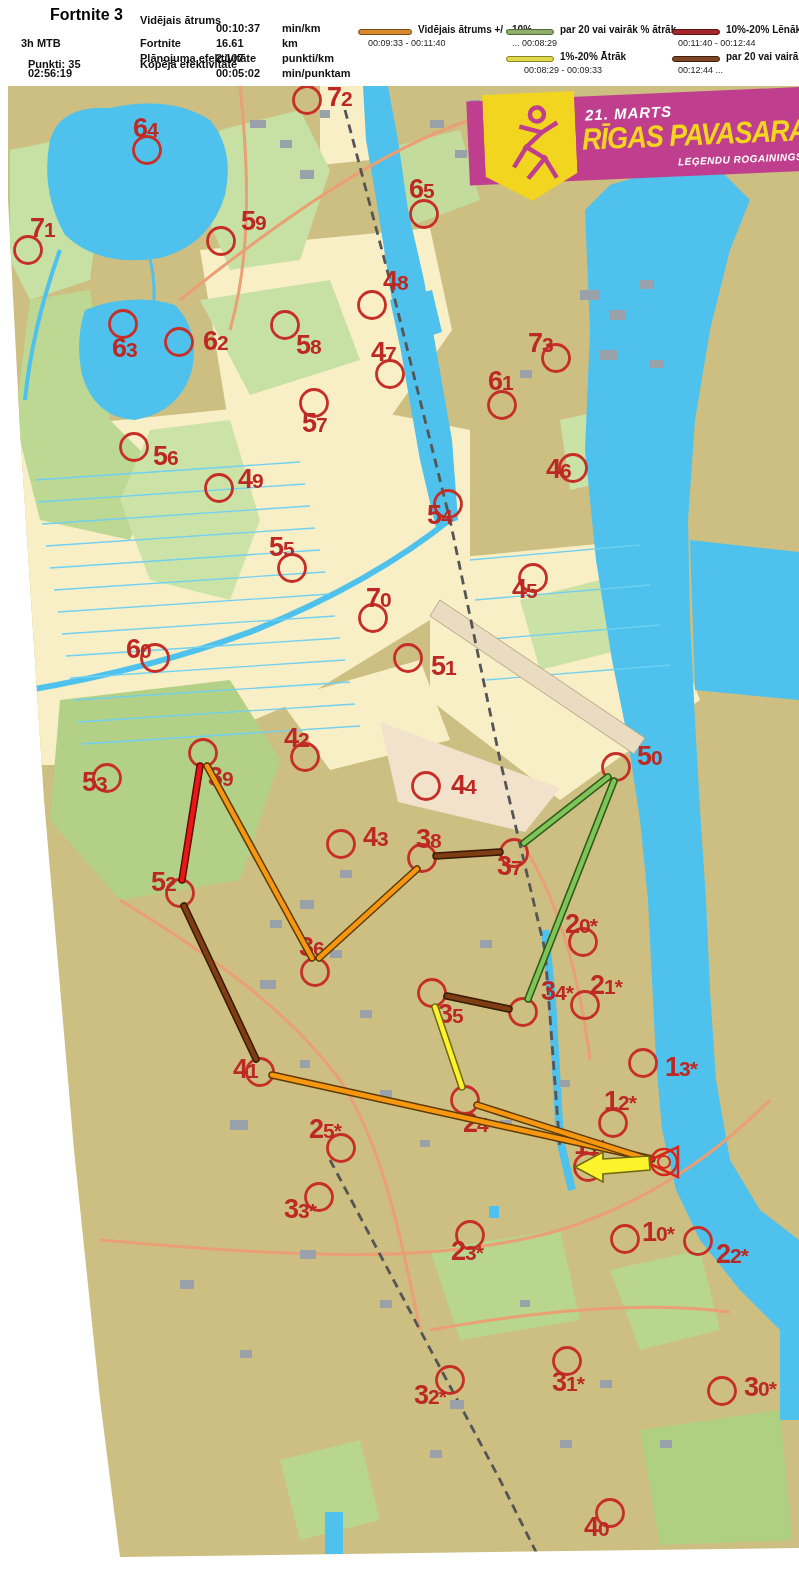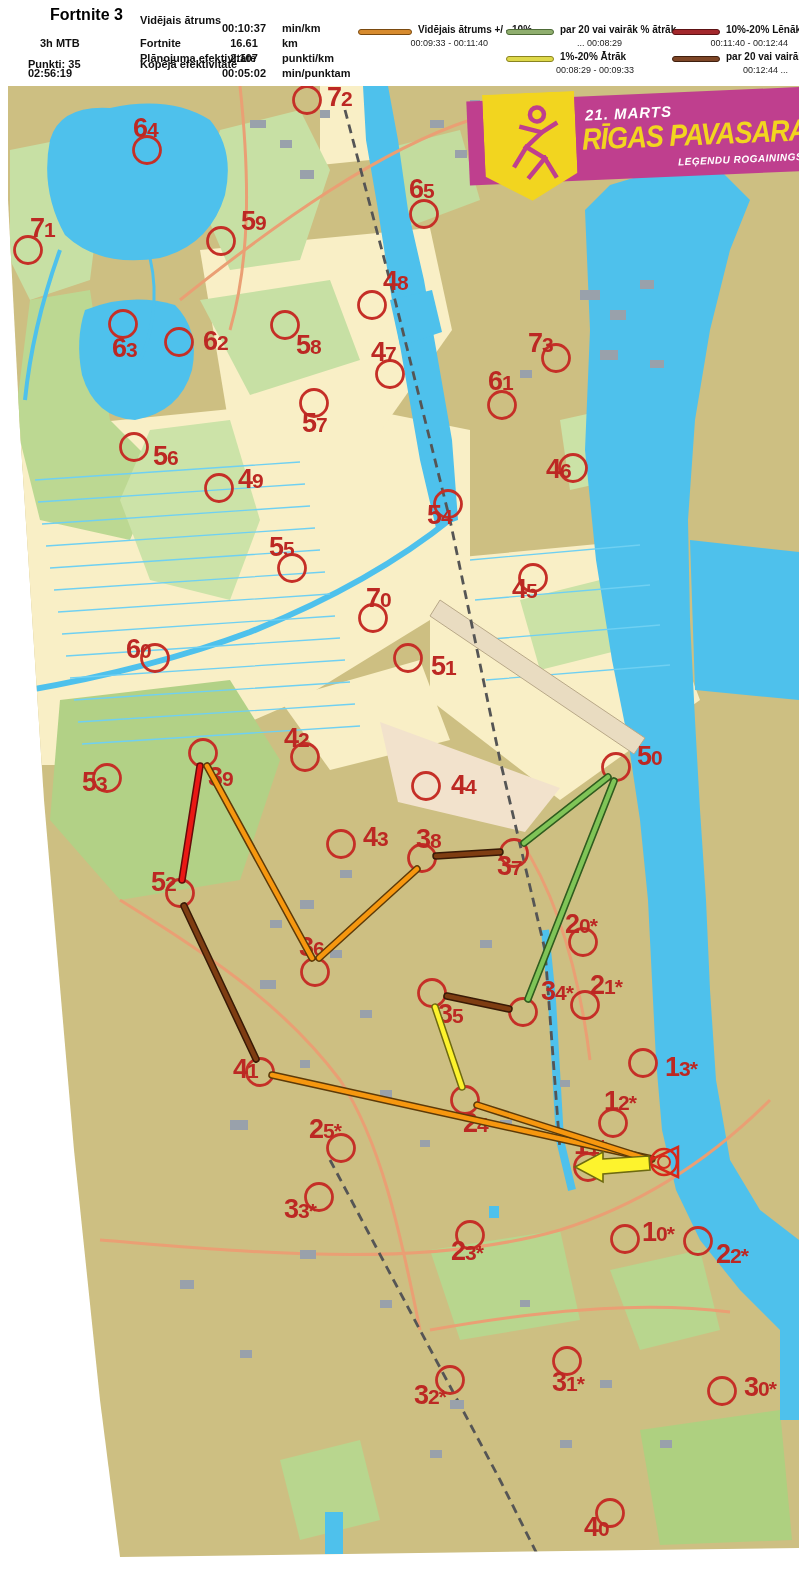--- a/index.html
+++ b/index.html
@@ -3,24 +3,24 @@
 <meta charset="utf-8">
 <style>
   html,body{margin:0;padding:0;background:#fff;}
   body{width:799px;height:1590px;position:relative;overflow:hidden;
        font-family:"Liberation Sans",sans-serif;}
   
   #header{position:absolute;left:0;top:0;width:799px;height:86px;background:#fff;z-index:3;margin-left:20px;}
   .h-txt{position:absolute;font:700 11px "Liberation Sans",sans-serif;color:#111;white-space:nowrap;}
   #page-title{position:absolute;left:30px;top:6px;font:700 16px "Liberation Sans",sans-serif;color:#000;}
   .stat-label{position:absolute;left:120px;width:118px;}
-  .stat-value{position:absolute;left:196px;width:56px;text-align:center;}
+  .stat-value{position:absolute;left:196px;width:56px;text-align:left;}
   .stat-unit{position:absolute;left:262px;}
   .leg-label{position:absolute;font:700 10px "Liberation Sans",sans-serif;color:#111;white-space:nowrap;}
-  .leg-range{position:absolute;font:400 9px "Liberation Sans",sans-serif;color:#222;white-space:nowrap;text-align:right;}
+  .leg-range{position:absolute;font:400 9px "Liberation Sans",sans-serif;color:#222;white-space:nowrap;text-align:left;}
   .leg-swatch{position:absolute;height:4px;border:1px solid;border-radius:3px;}
   
   #banner{position:absolute;left:466px;top:88px;width:346px;height:84px;
           transform:rotate(-2.5deg);transform-origin:90% 0;z-index:5;}
   #banner-bg{position:absolute;inset:0;}
   #banner-shield{position:absolute;left:16px;top:-6px;width:92px;height:112px;}
   #banner-date{position:absolute;left:118px;top:10px;color:#fff;
         font:700 italic 15px "Liberation Sans",sans-serif;letter-spacing:1px;}
   #banner-title{position:absolute;left:114px;top:26px;
         font:700 italic 29px "Liberation Sans",sans-serif;letter-spacing:-1px;
@@ -350,21 +350,21 @@
         <circle cx="664" cy="1162" r="13" fill="none" stroke="#d6281a" stroke-width="2.5"></circle>
         <circle cx="664" cy="1162" r="6" fill="none" stroke="#d6281a" stroke-width="2"></circle>
         <polygon points="646,1162 678,1147 678,1177" fill="none" stroke="#d6281a" stroke-width="2.5"></polygon>
       </g>
       <polygon points="575,1167 603,1152 603,1159 649,1156 650,1170 603,1174 603,1182" fill="#fdf32d" stroke="#6e6a10" stroke-width="1.6"></polygon>
     </g>
 </svg>
 
 <div id="header">
   <div id="page-title">Fortnite 3</div>
-  <div class="h-txt" style="left:20px;top:37px">3h MTB</div>
+  <div class="h-txt" style="left:1px;top:37px">3h MTB</div>
   <div class="h-txt" style="left:8px;top:58px">Punkti: 35</div>
   <div class="h-txt" style="left:8px;top:67px">02:56:19</div>
 
   <div class="h-txt stat-label" style="top:14px">Vidējais ātrums</div>
   <div class="h-txt stat-value" style="top:22px">00:10:37</div>
   <div class="h-txt stat-unit" style="top:22px">min/km</div>
   <div class="h-txt stat-label" style="top:37px">Fortnite</div>
   <div class="h-txt stat-value" style="top:37px">16.61</div>
   <div class="h-txt stat-unit" style="top:37px">km</div>
   <div class="h-txt stat-label" style="top:52px">Plānojuma efektivitāte</div>

